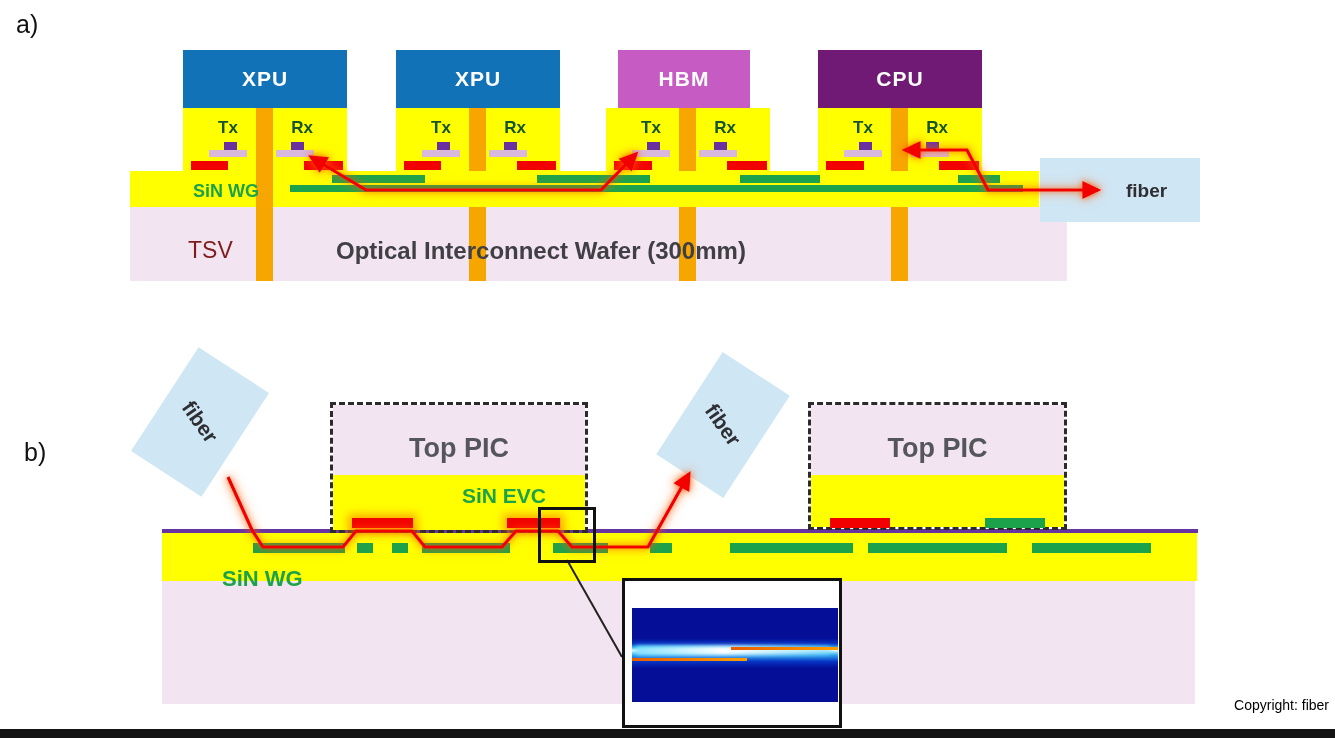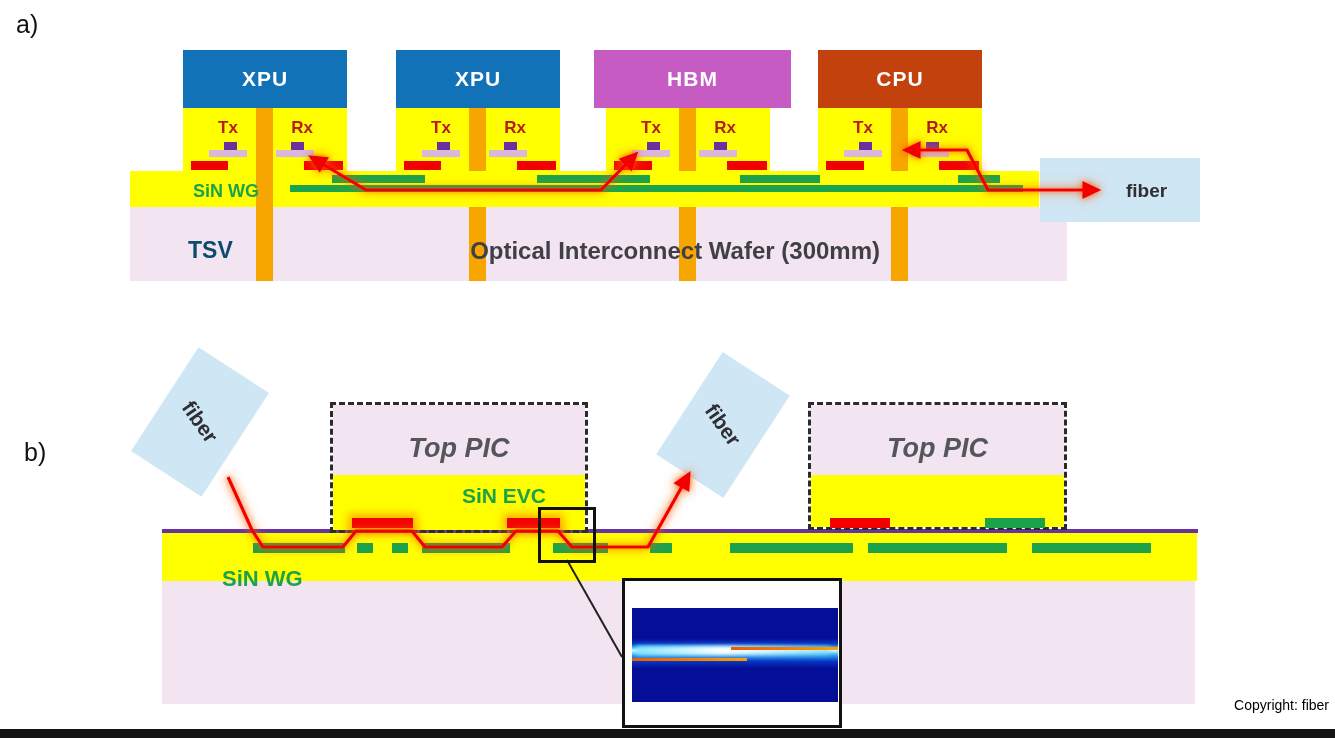--- a/index.html
+++ b/index.html
@@ -2,34 +2,34 @@
 <html><head>
 <meta charset="utf-8">
 <style>
   html,body{margin:0;padding:0;background:#ffffff;}
   body{width:1335px;height:738px;overflow:hidden;font-family:"Liberation Sans",sans-serif;}
   .canvas{position:relative;width:1335px;height:738px;background:#fff;}
   .abs{position:absolute;}
   .chip-label{color:#ffffff;font-weight:bold;font-size:21px;letter-spacing:1px;text-align:center;}
   .c-xpu{background:#1172b8;}
   .c-hbm{background:#c75bc4;}
-  .c-cpu{background:#c2410c;text-align:center;}
+  .c-cpu{background:#701a75;text-align:center;}
   .yellow{background:#ffff00;}
   .pink{background:#f2e4f0;}
   .orange{background:#f7a600;}
   .green{background:#1ca24a;}
   .red{background:#f20000;}
   .pad{background:#d8b9dd;}
   .psq{background:#6a30a0;}
-  .txrx{font-weight:bold;font-size:17px;color:#b91c1c;text-align:center;width:30px;}
+  .txrx{font-weight:bold;font-size:17px;color:#14532d;text-align:center;width:30px;}
   .gtext{color:#1ca24a;font-weight:bold;}
   .dkt{color:#3f3f45;font-weight:bold;}
   .fiberbox{background:#cfe6f4;}
   .fibertext{font-weight:bold;font-size:19px;color:#2e2e33;}
-  .dashbox{border:3px dashed #2b2b2b;box-sizing:border-box;font-style:italic;}
+  .dashbox{border:3px dashed #2b2b2b;box-sizing:border-box;}
   .glowbar{box-shadow:0 0 9px 4px rgba(255,110,0,0.55);}
   .overlay{position:absolute;left:0;top:0;z-index:30;pointer-events:none;}
   .z40{z-index:40;}
   .z50{z-index:50;}
   .inset{background:#ffffff;border:3px solid #111;box-sizing:border-box;}
   .modeimg{background:
     linear-gradient(to bottom,
       #050e96 0%, #050e96 32%,
       #0634c4 38%,
       #2fb9f2 42%,
@@ -60,21 +60,21 @@
   <div class="abs orange" style="left:256px;top:108px;width:17px;height:173px;"></div>
   <div class="abs orange" style="left:469px;top:108px;width:17px;height:63px;"></div>
   <div class="abs orange" style="left:469px;top:207px;width:17px;height:74px;"></div>
   <div class="abs orange" style="left:679px;top:108px;width:17px;height:63px;"></div>
   <div class="abs orange" style="left:679px;top:207px;width:17px;height:74px;"></div>
   <div class="abs orange" style="left:891px;top:108px;width:17px;height:63px;"></div>
   <div class="abs orange" style="left:891px;top:207px;width:17px;height:74px;"></div>
 
   <div class="abs c-xpu chip-label" style="left:183px;top:50px;width:164px;height:58px;line-height:58px;">XPU</div>
   <div class="abs c-xpu chip-label" style="left:396px;top:50px;width:164px;height:58px;line-height:58px;">XPU</div>
-  <div class="abs c-hbm chip-label" style="left:594px;top:50px;width:197px;height:58px;line-height:58px;">HBM</div>
+  <div class="abs c-hbm chip-label" style="left:618px;top:50px;width:132px;height:58px;line-height:58px;">HBM</div>
   <div class="abs c-cpu chip-label" style="left:818px;top:50px;width:164px;height:58px;line-height:58px;">CPU</div>
 
   <div class="abs txrx" style="left:213px;top:118px;">Tx</div>
   <div class="abs txrx" style="left:287px;top:118px;">Rx</div>
   <div class="abs psq" style="left:224px;top:142px;width:13px;height:10px;"></div>
   <div class="abs pad" style="left:209px;top:150px;width:38px;height:7px;"></div>
   <div class="abs psq" style="left:291px;top:142px;width:13px;height:10px;"></div>
   <div class="abs pad" style="left:276px;top:150px;width:38px;height:7px;"></div>
   <div class="abs red" style="left:191px;top:161px;width:37px;height:9px;"></div>
   <div class="abs red" style="left:304px;top:161px;width:39px;height:9px;"></div>
@@ -106,22 +106,22 @@
   <div class="abs red" style="left:826px;top:161px;width:38px;height:9px;"></div>
   <div class="abs red" style="left:939px;top:161px;width:40px;height:9px;"></div>
 
   <div class="abs green" style="left:332px;top:175px;width:93px;height:8px;"></div>
   <div class="abs green" style="left:537px;top:175px;width:113px;height:8px;"></div>
   <div class="abs green" style="left:740px;top:175px;width:80px;height:8px;"></div>
   <div class="abs green" style="left:958px;top:175px;width:42px;height:8px;"></div>
   <div class="abs green" style="left:290px;top:185px;width:733px;height:7px;"></div>
 
   <div class="abs gtext" style="left:193px;top:181px;font-size:18px;">SiN WG</div>
-  <div class="abs" style="left:188px;top:237px;font-size:23px;font-weight:bold;color:#0c4a6e;">TSV</div>
-  <div class="abs dkt" style="left:320px;top:237px;width:560px;text-align:right;font-size:24px;">Optical Interconnect Wafer (300mm)</div>
+  <div class="abs" style="left:188px;top:237px;font-size:23px;font-weight:normal;color:#7f1d1d;">TSV</div>
+  <div class="abs dkt" style="left:336px;top:237px;width:560px;text-align:left;font-size:24px;">Optical Interconnect Wafer (300mm)</div>
 
   <div class="abs fiberbox" style="left:1040px;top:158px;width:160px;height:64px;"></div>
   <div class="abs fibertext" style="left:1126px;top:180px;">fiber</div>
 
   <div class="abs" style="left:24px;top:438px;font-size:25px;color:#111;">b)</div>
 
   <div class="abs pink" style="left:162px;top:581px;width:1033px;height:123px;"></div>
   <div class="abs yellow" style="left:162px;top:531px;width:1035px;height:50px;"></div>
 
   <div class="abs green" style="left:253px;top:543px;width:92px;height:10px;"></div>

